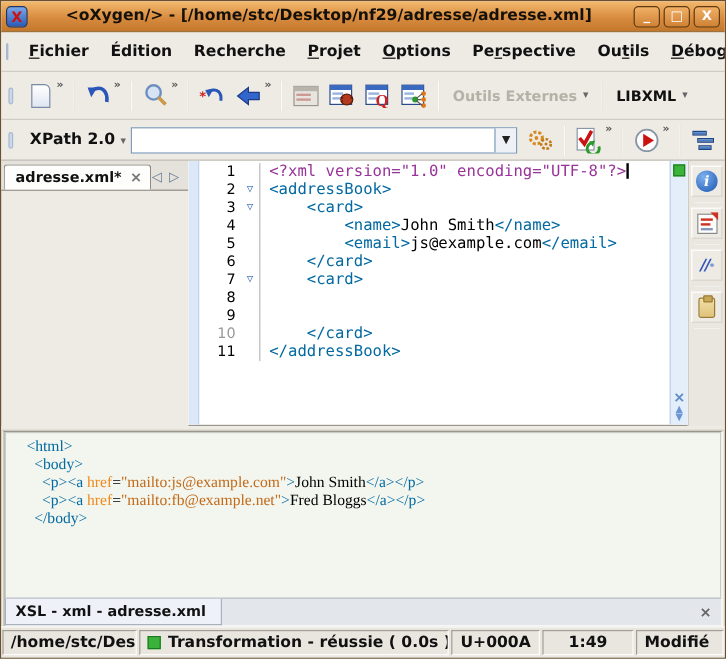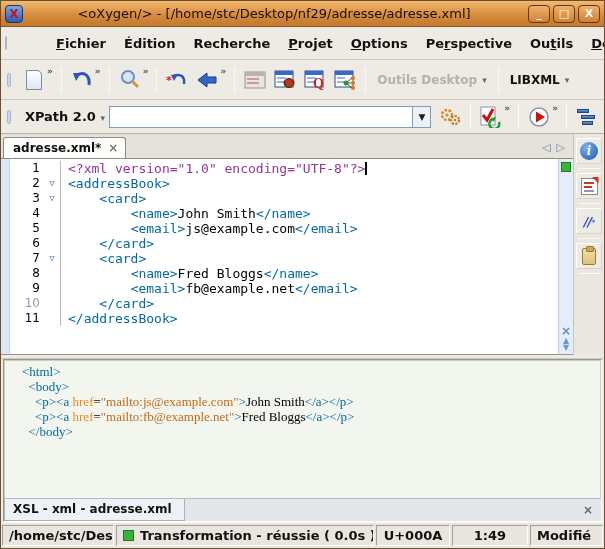--- a/index.html
+++ b/index.html
@@ -4,28 +4,28 @@
 <style>
   html,body{margin:0;padding:0;background:#888;}
   *{box-sizing:border-box;}
   .window{width:605px;height:549px;background:#eeebe5;font-family:"DejaVu Sans","Liberation Sans",sans-serif;
     display:flex;flex-direction:column;border:1px solid #6a5030;overflow:hidden;}
   
   .titlebar{height:26px;flex:0 0 26px;display:flex;align-items:center;padding:0 4px;
     background:linear-gradient(#f2b96e,#d98c3f 55%,#c2772c);border-bottom:1px solid #8a5a20;}
   .win-icon{width:18px;height:18px;border-radius:4px;background:linear-gradient(#7aa7e8,#2a5cb8);
     border:1px solid #17366e;color:#cc1111;font-weight:bold;font-size:12px;line-height:16px;text-align:center;}
-  .title-text{flex:1;text-align:center;font-size:13px;font-weight:normal;color:#14100a;
+  .title-text{flex:1;text-align:center;font-size:13px;font-weight:bold;color:#14100a;
     white-space:nowrap;overflow:hidden;}
   .win-btn{width:22px;height:18px;margin-left:3px;border-radius:4px;border:1px solid #5f3a10;
     background:linear-gradient(#f0b066,#cf8236);color:#fff;font-size:11px;font-weight:bold;
     line-height:16px;text-align:center;}
   
   .menubar{height:22px;flex:0 0 22px;display:flex;align-items:center;background:#eeebe5;
-    border-bottom:1px solid #cfccc4;padding:16px 4px;gap:32px;}
+    border-bottom:1px solid #cfccc4;padding:16px 4px;}
   .grip{width:4px;height:14px;border-radius:2px;background:#ccd8ea;border:1px solid #a8b8d0;margin-right:8px;}
   .menu-item{font-size:13px;font-weight:bold;color:#111;padding:2px 9px;white-space:nowrap;}
   
   .toolbar{height:40px;flex:0 0 40px;display:flex;align-items:center;background:#eeebe5;
     border-bottom:1px solid #cfccc4;padding:0 6px;}
   .xpathbar{height:34px;flex:0 0 34px;display:flex;align-items:center;background:#eeebe5;
     border-bottom:1px solid #b8b4ac;padding:0 6px;}
   .tsep{width:1px;height:26px;background:#c5c1b9;border-right:1px solid #fbfaf7;margin:0 5px;}
   .tbtn{display:flex;align-items:flex-start;padding:2px 1px;margin:0 2px;}
   .ovf{font-size:9px;color:#555;font-weight:bold;margin:-2px 0 0 1px;}
@@ -38,21 +38,21 @@
   .xp-label{font-size:13px;font-weight:bold;color:#111;margin:0 4px 0 6px;white-space:nowrap;}
   .combo{width:340px;height:22px;background:#fff;border:1px solid #7f9db9;display:flex;align-items:center;}
   .combo-input{flex:1;height:100%;}
   .combo-btn{width:18px;height:100%;border-left:1px solid #7f9db9;background:#eef1f6;
     font-size:9px;color:#222;display:flex;align-items:center;justify-content:center;}
   .bars-icon{display:flex;flex-direction:column;gap:2px;align-items:flex-end;width:20px;}
   .bars-icon i{display:block;height:4px;background:linear-gradient(#6f9fe0,#2c5faa);border:1px solid #1d4584;}
   .b1{width:12px;margin-right:6px;}.b2{width:14px;}.b3{width:11px;margin-right:2px;}
   
   .mainrow{flex:1 1 auto;display:flex;min-height:0;}
-  .editorcol{flex:1;display:flex;flex-direction:column;min-width:0;}
+  .editorcol{flex:1;display:flex;min-width:0;}
   .tabrow{height:25px;flex:0 0 25px;background:#e5e2db;display:flex;align-items:flex-end;
     border-bottom:1px solid #908c84;padding:0 2px;}
   .tab{background:#fdfdfc;border:1px solid #908c84;border-bottom:none;border-radius:3px 3px 0 0;
     font-size:12px;font-weight:bold;color:#111;padding:3px 7px 3px 9px;display:flex;align-items:center;gap:7px;}
   .tab-close{color:#777;font-size:12px;font-weight:bold;line-height:10px;}
   .tabnav{margin-left:auto;display:flex;gap:6px;padding:0 6px 4px 0;color:#6b7d9b;font-size:11px;}
   .editor{flex:1;background:#fff;position:relative;overflow:hidden;display:flex;flex-direction:column;
     border-bottom:1px solid #9a968e;}
   .anno-strip{position:absolute;left:0;top:0;bottom:0;width:9px;background:#dce8f8;border-right:1px solid #c4d4ec;}
   .err-stripe{position:absolute;right:0;top:0;bottom:0;width:15px;background:#e4edfa;border-left:1px solid #c4d0e4;
@@ -241,21 +241,21 @@
             <circle cx="19" cy="13" r="2" fill="#e07818"></circle>
             <circle cx="19" cy="18" r="2" fill="#e07818"></circle>
             <line x1="13" y1="12" x2="18" y2="8" stroke="#555"></line>
             <line x1="14" y1="13" x2="17" y2="13" stroke="#555"></line>
             <line x1="13" y1="14" x2="18" y2="18" stroke="#555"></line>
           </svg>
       </span>
     </div>
     <div class="tsep"></div>
     <div class="ddtext disabled">
-      <span>Outils Desktop</span>
+      <span>Outils Externes</span>
       <span class="dd-arrow">▾</span>
     </div>
     <div class="tsep"></div>
     <div class="ddtext">
       <span>LIBXML</span>
       <span class="dd-arrow">▾</span>
     </div>
   </div>
 
   <div class="xpathbar">
@@ -357,26 +357,24 @@
               <span class="codec"><span class="seg-plain">    </span><span class="seg-tag">&lt;/card&gt;</span></span>
             </div>
             <div class="ed-line">
               <span class="ln">7</span>
               <span class="foldc">▽</span>
               <span class="codec"><span class="seg-plain">    </span><span class="seg-tag">&lt;card&gt;</span></span>
             </div>
             <div class="ed-line">
               <span class="ln">8</span>
               <span class="foldc"></span>
-              <span class="codec"><span class="seg-plain">        </span><span class="seg-tag">&lt;name&gt;</span><span class="seg-plain">Fred Bloggs</span><span class="seg-tag">&lt;/name&gt;</span></span>
             </div>
             <div class="ed-line">
               <span class="ln">9</span>
               <span class="foldc"></span>
-              <span class="codec"><span class="seg-plain">        </span><span class="seg-tag">&lt;email&gt;</span><span class="seg-plain">fb@example.net</span><span class="seg-tag">&lt;/email&gt;</span></span>
             </div>
             <div class="ed-line">
               <span class="ln dim">10</span>
               <span class="foldc"></span>
               <span class="codec"><span class="seg-plain">    </span><span class="seg-tag">&lt;/card&gt;</span></span>
             </div>
             <div class="ed-line">
               <span class="ln">11</span>
               <span class="foldc"></span>
               <span class="codec"><span class="seg-tag">&lt;/addressBook&gt;</span></span>

